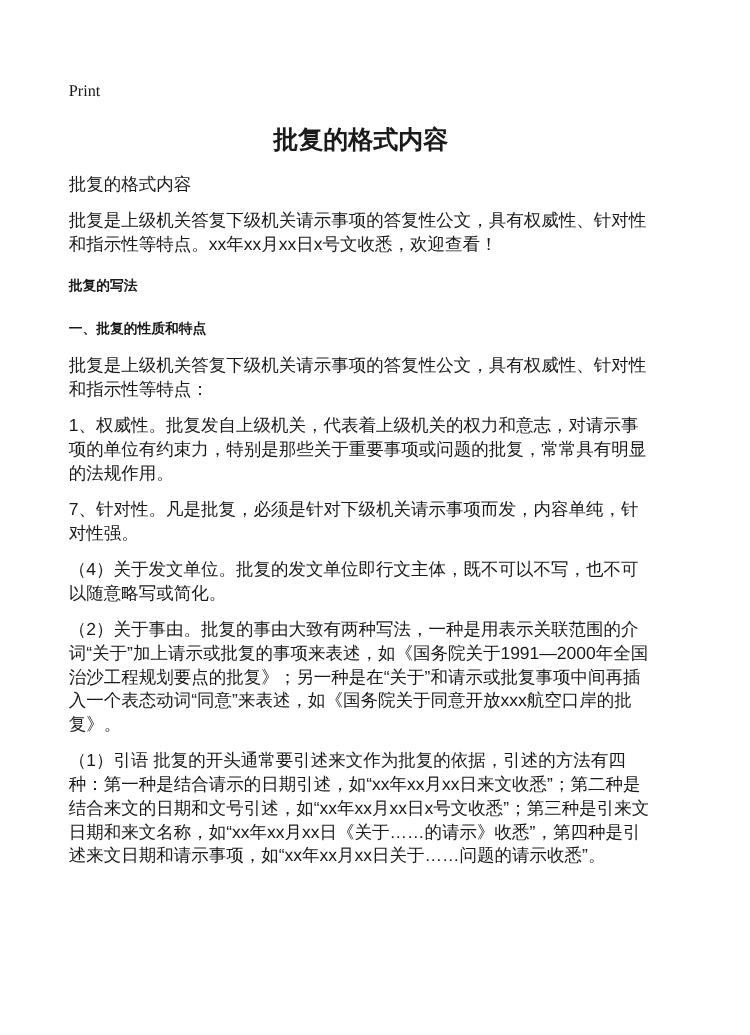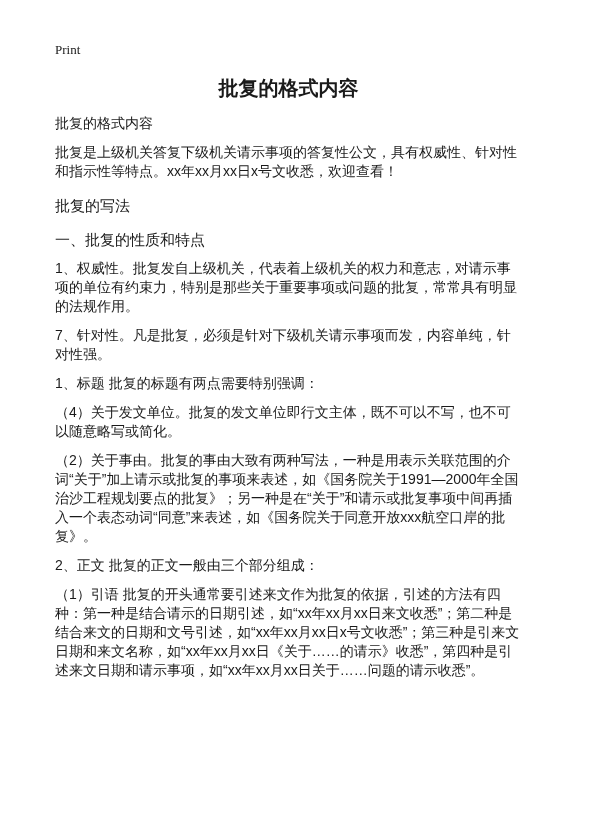--- a/index.html
+++ b/index.html
@@ -9,21 +9,21 @@
   }
   body {
     width: 600px;
     height: 828px;
     overflow: hidden;
   }
   .page {
     box-sizing: border-box;
     width: 576px;
     height: 828px;
-    padding: 40px 54px 0 55px;
+    padding: 64px 54px 0 55px;
     background: #ffffff;
     color: #1a1a1a;
     font-family: "Liberation Sans", sans-serif;
   }
   .print-link {
     display: inline-block;
     font-family: "Liberation Serif", serif;
     font-size: 13px;
     line-height: 16px;
     color: #1a1a1a;
@@ -40,51 +40,50 @@
     font-size: 14px;
     line-height: 19px;
     margin: 10px 0 0 0;
     text-align: left;
     word-break: break-all;
   }
   .para.subtitle {
     margin-top: 14px;
   }
   .heading {
-    font-size: 15px;
+    font-size: 11px;
     line-height: 19px;
-    font-weight: normal;
+    font-weight: bold;
     margin: 15px 0 0 0;
   }
 </style>
 </head>
 <body>
 
 <div class="page">
   <div class="print-link">Print</div>
 
   <h1 class="doc-title">批复的格式内容</h1>
 
   <p class="para subtitle">批复的格式内容</p>
 
   <p class="para">批复是上级机关答复下级机关请示事项的答复性公文，具有权威性、针对性和指示性等特点。xx年xx月xx日x号文收悉，欢迎查看！</p>
 
   <h2 class="heading">批复的写法</h2>
 
   <h2 class="heading">一、批复的性质和特点</h2>
 
+  <p class="para">批复是上级机关答复下级机关请示事项的答复性公文，具有权威性、针对性和指示性等特点：</p>
 
   <p class="para">1、权威性。批复发自上级机关，代表着上级机关的权力和意志，对请示事项的单位有约束力，特别是那些关于重要事项或问题的批复，常常具有明显的法规作用。</p>
 
   <p class="para">7、针对性。凡是批复，必须是针对下级机关请示事项而发，内容单纯，针对性强。</p>
 
 
 
-  <p class="para">1、标题 批复的标题有两点需要特别强调：</p>
 
   <p class="para">（4）关于发文单位。批复的发文单位即行文主体，既不可以不写，也不可以随意略写或简化。</p>
 
   <p class="para">（2）关于事由。批复的事由大致有两种写法，一种是用表示关联范围的介词“关于”加上请示或批复的事项来表述，如《国务院关于1991—2000年全国治沙工程规划要点的批复》；另一种是在“关于”和请示或批复事项中间再插入一个表态动词“同意”来表述，如《国务院关于同意开放xxx航空口岸的批复》。</p>
 
-  <p class="para">2、正文 批复的正文一般由三个部分组成：</p>
 
   <p class="para">（1）引语 批复的开头通常要引述来文作为批复的依据，引述的方法有四种：第一种是结合请示的日期引述，如“xx年xx月xx日来文收悉”；第二种是结合来文的日期和文号引述，如“xx年xx月xx日x号文收悉”；第三种是引来文日期和来文名称，如“xx年xx月xx日《关于……的请示》收悉”，第四种是引述来文日期和请示事项，如“xx年xx月xx日关于……问题的请示收悉”。</p>
 </div>
 
 </body></html>

